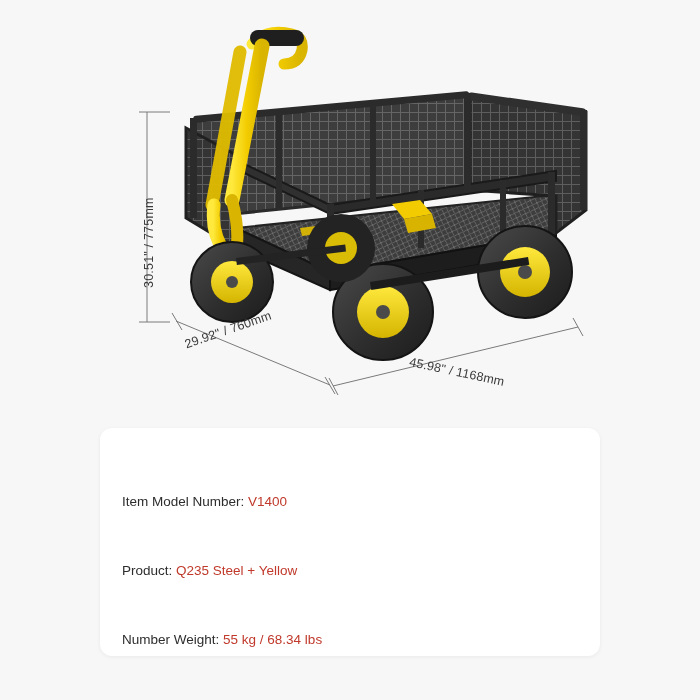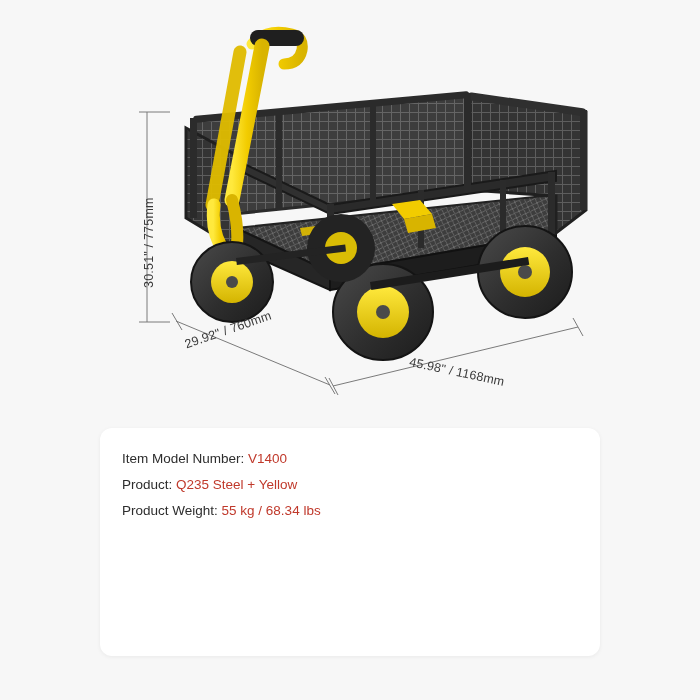--- a/index.html
+++ b/index.html
@@ -61,20 +61,21 @@
     box-shadow: 0 1px 4px rgba(0,0,0,0.06);
     padding: 18px 0 0 0;
     box-sizing: border-box;
   }
   .spec-row {
     font-size: 13.5px;
     color: #2d2d2d;
     padding: 0 0 0 22px;
     line-height: 26px;
     white-space: nowrap;
+    margin-top: 43px;
   }
   .spec-label { color: #2d2d2d; }
   .spec-value { color: #c0392b; }
 
   
   svg.cart { position: absolute; left: 0; top: 0; }
 </style>
 </head>
 <body>
 
@@ -231,18 +232,18 @@
   <div class="spec-card">
     <div class="spec-row">
       <span class="spec-label">Item Model Number:</span>
       <span class="spec-value">V1400</span>
     </div>
     <div class="spec-row">
       <span class="spec-label">Product:</span>
       <span class="spec-value">Q235 Steel + Yellow</span>
     </div>
     <div class="spec-row">
-      <span class="spec-label">Product Weight:</span>
+      <span class="spec-label">Number Weight:</span>
       <span class="spec-value">55 kg / 68.34 lbs</span>
     </div>
   </div>
 
 </div>
 
 </body></html>

